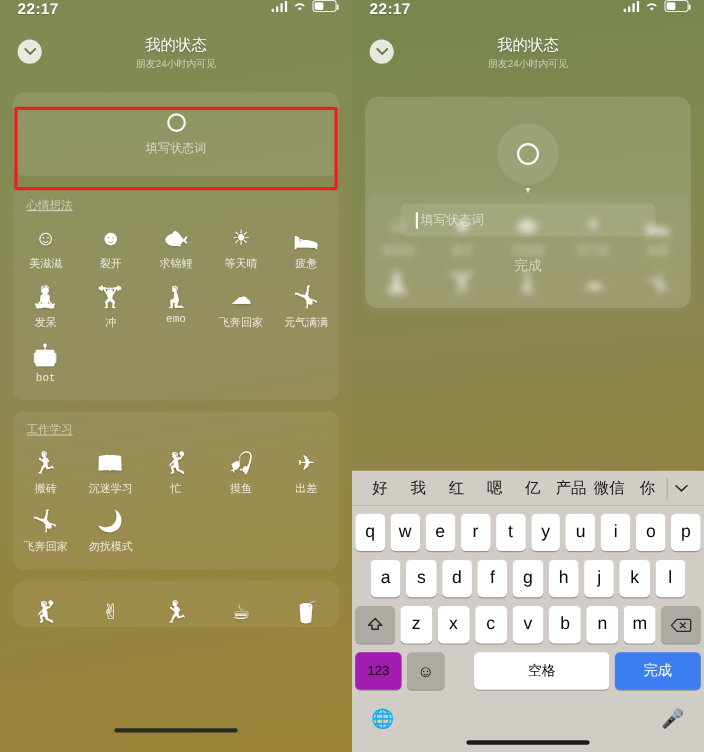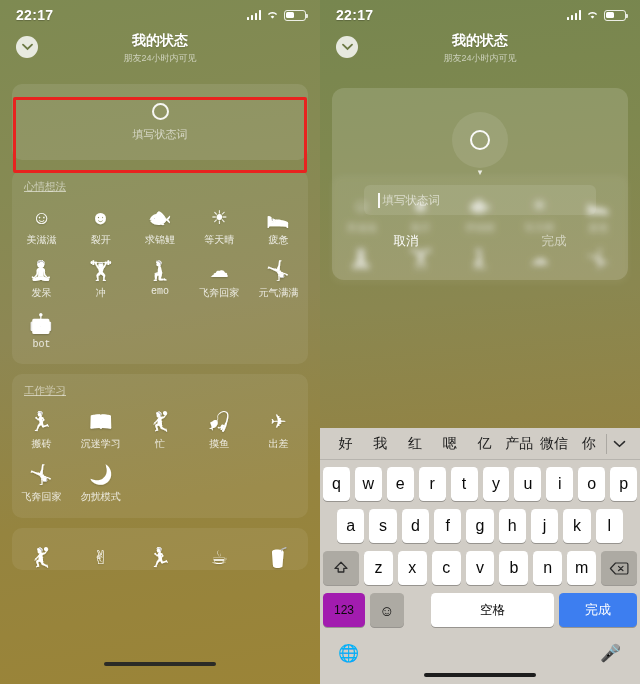--- a/index.html
+++ b/index.html
@@ -14,42 +14,42 @@
   .phone {
     position: relative; width: 320px; height: 684px; overflow: hidden;
     background: linear-gradient(170deg,#7e8a52 0%, #868a53 26%, #8d8753 46%, #95843f 72%, #9b8437 100%);
   }
   .phone.right {
     background: linear-gradient(175deg,#77864f 0%, #7f884f 22%, #8a8750 44%, #938343 66%, #9c8538 86%, #a08a3c 100%);
   }
 
   
   .statusbar {
-    position: relative; height: 30px; display: flex; align-items: center;
+    position: relative; height: 30px; display: flex; align-items: flex-start;
     justify-content: space-between; padding: 0 14px 0 16px;
     color: #ffffff;
     gap: 21px;
   }
   .sb-time { font-size: 14px; font-weight: bold; letter-spacing: .3px; text-shadow: 0 1px 1px rgba(0,0,0,.22); }
   .sb-icons { display: flex; align-items: center; gap: 5px; }
   .bars { display: flex; align-items: flex-end; gap: 1.5px; height: 10px; }
   .bars i { display: block; width: 2.5px; background: #fff; border-radius: .5px; }
   .bars i:nth-child(1){height:3px}.bars i:nth-child(2){height:5px}
   .bars i:nth-child(3){height:7.5px}.bars i:nth-child(4){height:10px}
   .wifi svg { display: block; }
   .batt { width: 22px; height: 11px; border: 1.3px solid rgba(255,255,255,.85);
           border-radius: 3px; position: relative; }
   .batt::after { content:""; position:absolute; right:-3.2px; top:3px; width:2px; height:4.5px;
                  background: rgba(255,255,255,.8); border-radius:0 1px 1px 0; }
   .batt i { position:absolute; left:1.4px; top:1.4px; bottom:1.4px; width:8px;
             background:#fff; border-radius:1.5px; display:block; }
 
   
   .navbar { position: relative; height: 42px; }
-  .nav-title { text-align: center; color: #fff; font-size: 14px; font-weight: bold;
+  .nav-title { text-align: center; color: #fff; font-size: 14px; font-weight: normal;
                padding-top: 2px; text-shadow: 0 1px 2px rgba(0,0,0,.18); }
   .nav-sub { text-align:center; color: rgba(255,255,255,.6); font-size: 9px; margin-top: 2px;
              filter: blur(.35px); }
   .nav-back {
     position: absolute; left: 16px; top: 6px; width: 22px; height: 22px; border-radius: 50%;
     background: rgba(255,255,255,.82); display: flex; align-items: center; justify-content: center;
   }
   .nav-back svg { display:block; }
 
   
@@ -351,21 +351,20 @@
     <div class="dialog">
       <div class="d-avatar">
         <div class="d-ring"></div>
       </div>
       <div class="d-caret">▾</div>
       <div class="d-input">
         <span class="caret-bar"></span>
         <span class="d-ph">填写状态词</span>
       </div>
       <div class="d-actions">
-        <div class="d-btn d-cancel">取消</div>
         <div class="d-btn d-done">完成</div>
       </div>
     </div>
 
     <div class="keyboard">
       <div class="kb-pred">
         <span class="p">好</span>
         <span class="p">我</span>
         <span class="p">红</span>
         <span class="p">嗯</span>

